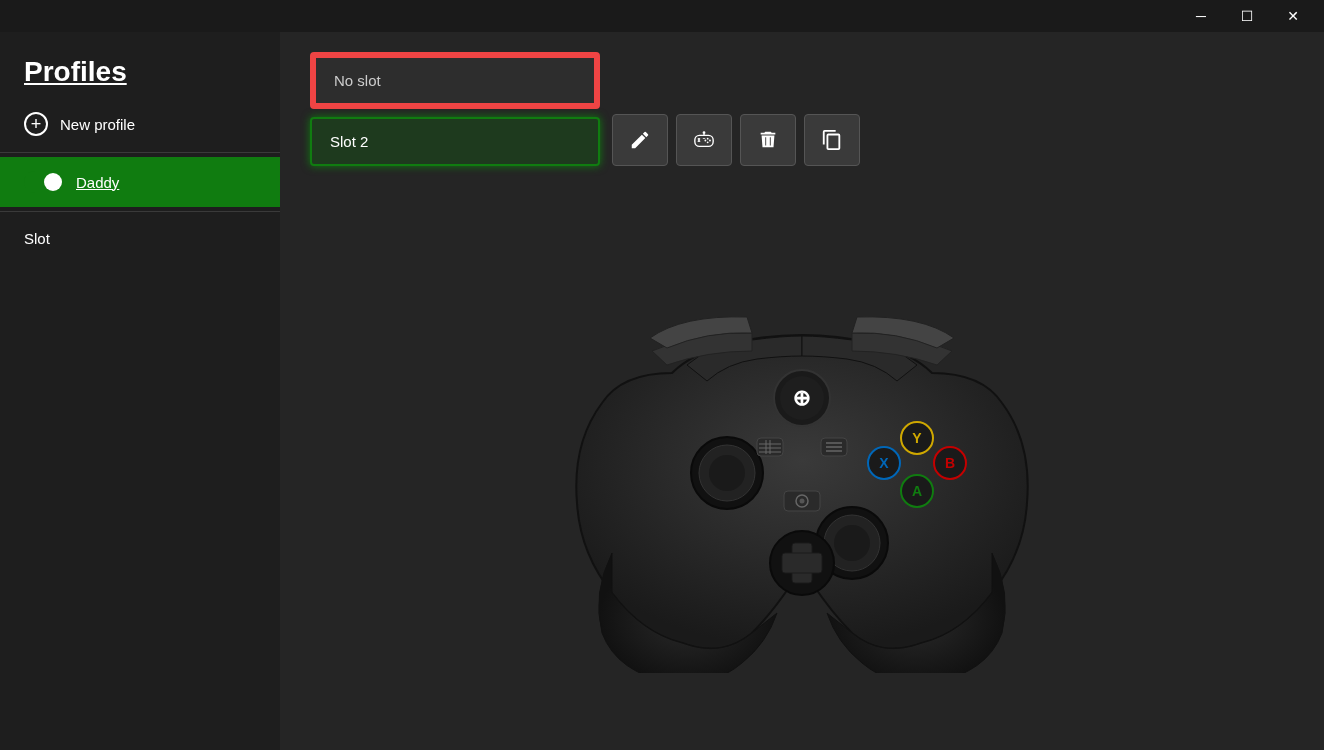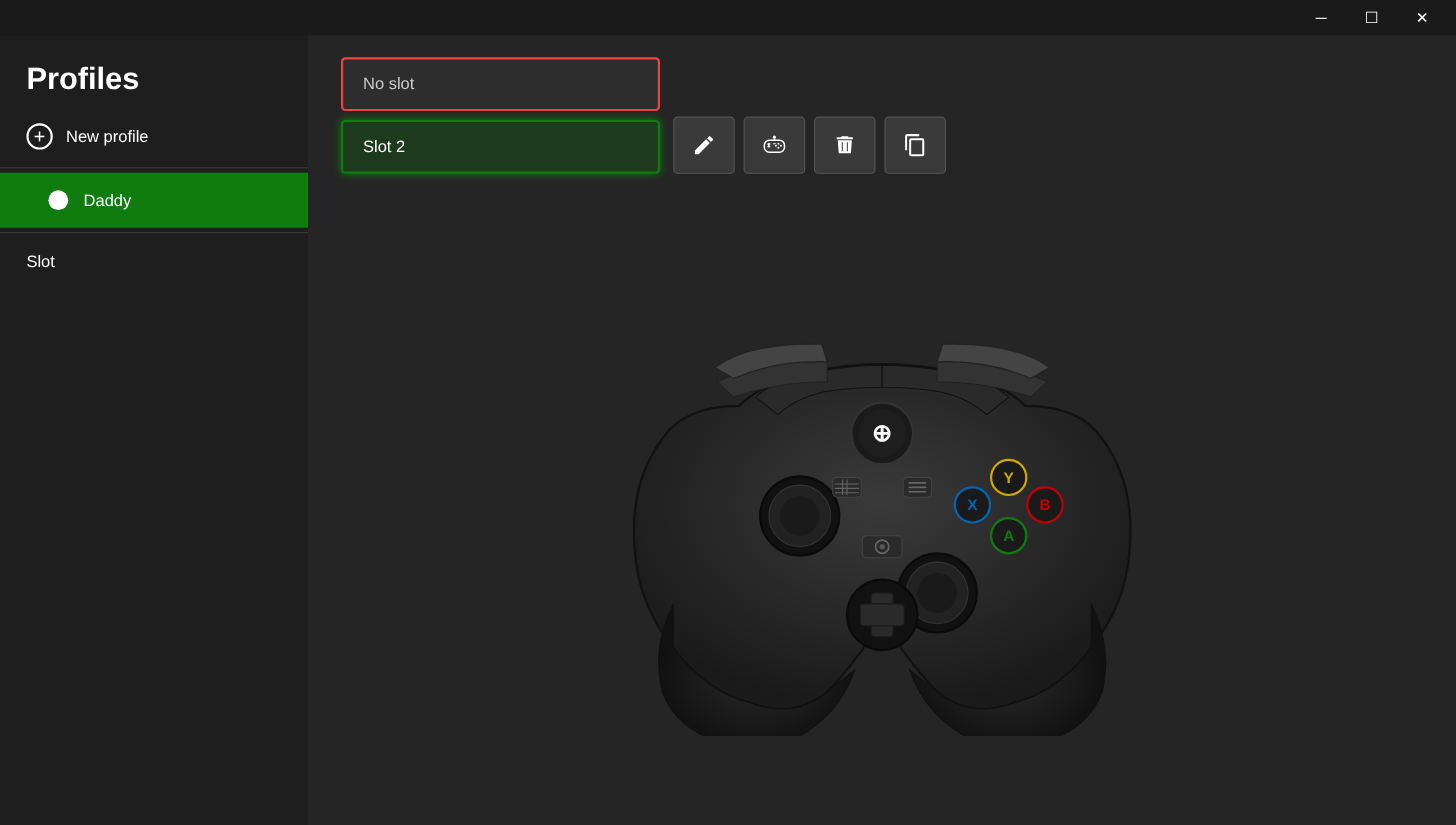--- a/index.html
+++ b/index.html
@@ -54,20 +54,21 @@
       flex-direction: column;
       flex-shrink: 0;
       padding-top: 8px;
     }
 
     .sidebar-title {
       font-size: 28px;
       font-weight: 600;
       color: #fff;
       padding: 16px 24px 12px 24px;
+      text-decoration: underline;
     }
 
     .new-profile-btn {
       display: flex;
       align-items: center;
       gap: 12px;
       padding: 12px 24px;
       cursor: pointer;
       background: transparent;
       border: none;
@@ -105,20 +106,21 @@
       font-size: 15px;
       color: #fff;
       width: 100%;
       border: none;
       background: transparent;
       text-align: left;
     }
 
     .profile-item.active {
       background: #107c10;
+      text-decoration: underline;
     }
 
     
     .toggle {
       width: 40px;
       height: 22px;
       border-radius: 11px;
       background: #107c10;
       position: relative;
       flex-shrink: 0;
@@ -158,21 +160,21 @@
     .slot-cards {
       display: flex;
       flex-direction: column;
       gap: 8px;
     }
 
     .slot-card {
       width: 290px;
       padding: 14px 18px;
       background: #2d2d2d;
-      border: 2px solid #ef4444;
+      border: 6px solid #ef4444;
       border-radius: 4px;
       font-size: 15px;
       color: #ccc;
       cursor: pointer;
     }
 
     .slot-card.active {
       border: 2.5px solid #107c10;
       box-shadow: 0 0 8px #107c10;
       color: #fff;

